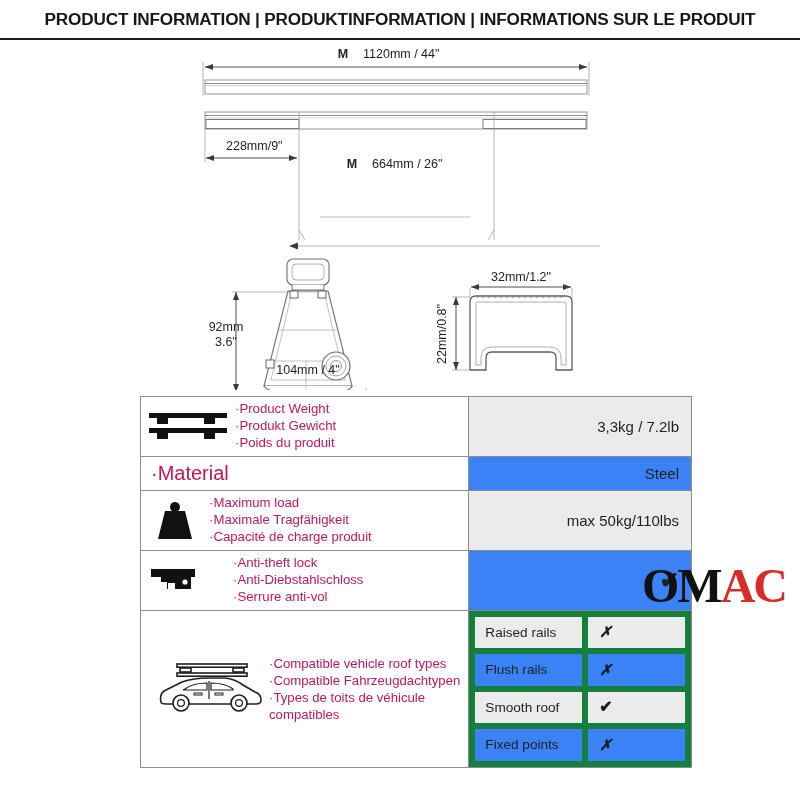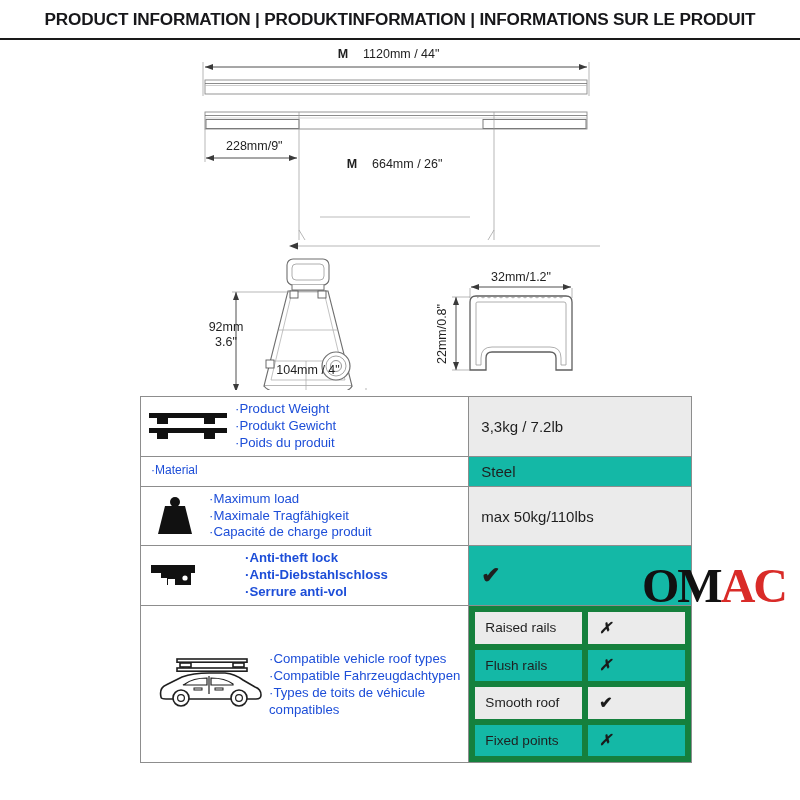--- a/index.html
+++ b/index.html
@@ -28,31 +28,31 @@
   .drawing svg { display: block; }
 
   
   .spec-table {
     position: absolute; left: 140px; top: 396px;
     width: 552px; border-collapse: collapse;
     border: 1px solid #8d8d8d;
   }
   .spec-table td { border: 1px solid #8d8d8d; vertical-align: middle; }
   .cell-label { width: 243px; padding: 4px 6px; }
-  .cell-value { width: 309px; padding: 6px 12px; font-size: 15px; color: #1f1f1f; }
+  .cell-value { width: 309px; padding: 6px 12px; font-size: 15px; color: #1f1f1f; text-align: right; }
   .shade { background: #ebebeb; }
-  .plain { background: #14b8a6; }
+  .plain { background: #3b82f6; }
 
   .label-flex { display: flex; align-items: center; gap: 6px; }
   .label-icon { flex: 0 0 auto; display: flex; align-items: center; justify-content: center; }
-  .label-text { font-size: 13.2px; line-height: 1.28; color: #1d4ed8; }
+  .label-text { font-size: 13.2px; line-height: 1.28; color: #be185d; }
   .label-text div { white-space: nowrap; }
 
   .row-weight .label-text { text-align: left; }
-  .row-lock .label-flex { gap: 42px; font-weight: bold; }
+  .row-lock .label-flex { gap: 30px; }
   .check { font-size: 23px; font-weight: bold; line-height: 1; }
   .cross { font-size: 15px; font-weight: bold; font-style: italic; line-height: 1; }
 
   
   .roof-label-cell { padding: 0; vertical-align: middle; }
   .roof-label-inner {
     display: flex; flex-direction: row; align-items: center;
     padding: 6px 8px 10px 8px;
   }
   .roof-label-inner .label-text { align-self: flex-start; margin-top: 6px; }
@@ -214,21 +214,21 @@
             </span>
           </div>
         </td>
         <td class="cell-value shade">3,3kg / 7.2lb</td>
       </tr>
 
       <tr>
         <td class="cell-label">
           <div class="label-flex">
             <span class="label-text">
-              <div style="font-size:12px; padding-left:4px;">·Material</div>
+              <div style="font-size:20px; padding-left:4px;">·Material</div>
             </span>
           </div>
         </td>
         <td class="cell-value plain">Steel</td>
       </tr>
 
       <tr>
         <td class="cell-label">
           <div class="label-flex">
             <span class="label-icon">

